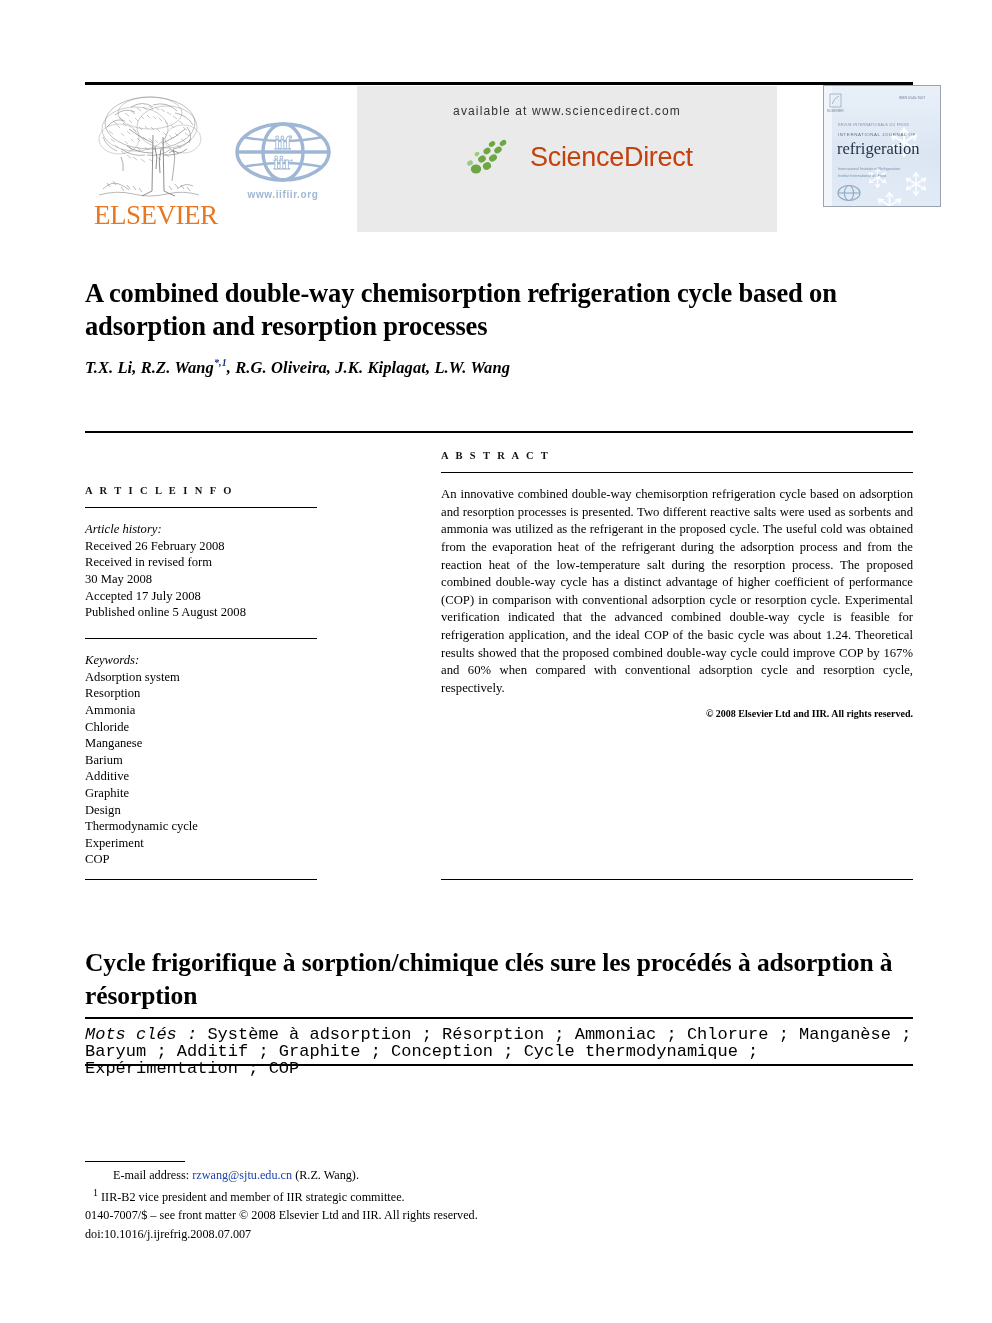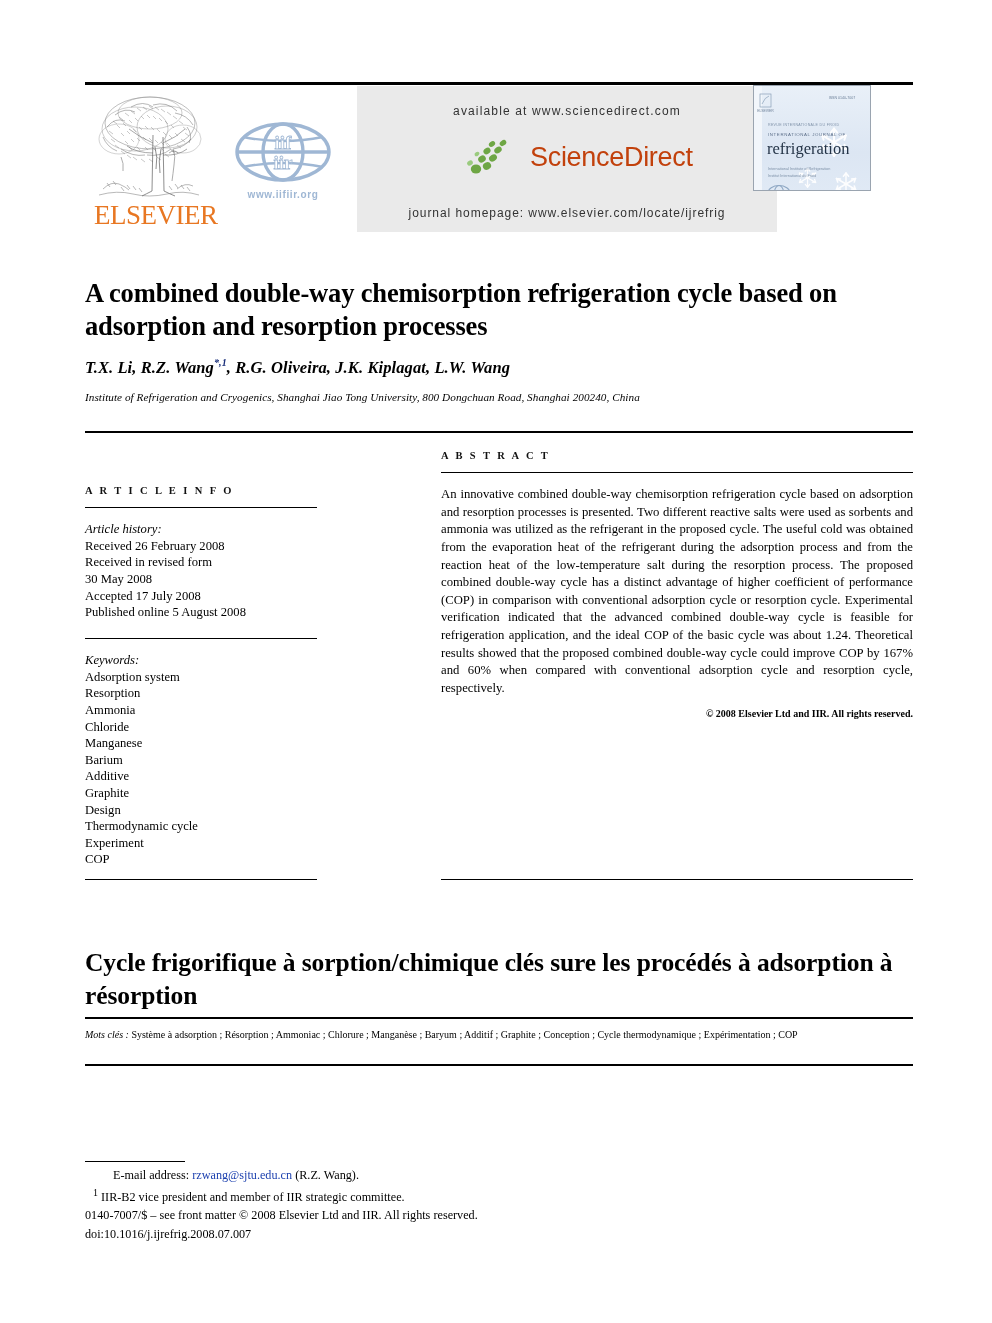--- a/index.html
+++ b/index.html
@@ -112,22 +112,22 @@
     left: 0; bottom: 12px; width: 420px;
     text-align: center;
     font-family: "Liberation Sans", sans-serif;
     font-size: 12px;
     letter-spacing: 0.95px;
     color: #333;
   }
 
   .cover-block {
     position: absolute;
-    left: 668px; top: 0px;
-    width: 118px; height: 106px;
+    left: 738px; top: 0px;
+    width: 118px; height: 122px;
     border: 1px solid #9aa4b0;
     box-sizing: border-box;
     overflow: hidden;
     background: linear-gradient(180deg, #E6EDF6 0%, #DCE6F2 40%, #E9F0F8 100%);
   }
 
   
   .title {
     position: absolute;
     left: 0; top: 259px;
@@ -250,22 +250,22 @@
   }
   .rule-full-2 {
     position: absolute;
     left: 0; top: 1017px; width: 828px;
     height: 1.6px; background: #000;
   }
   .fr-keywords {
     position: absolute;
     left: 0; top: 1026px;
     width: 828px;
-    font-family: Liberation Serif, serif;
-    font-size: 10px;
+    font-family: Liberation Mono, monospace;
+    font-size: 17px;
     line-height: 17px;
   }
   .fr-keywords .lead { font-style: italic; }
   .rule-full-3 {
     position: absolute;
     left: 0; top: 1064px; width: 828px;
     height: 1.6px; background: #000;
   }
 
   
@@ -402,21 +402,20 @@
             <ellipse cx="30" cy="6" rx="3.4" ry="2.5" transform="rotate(-36 30 6)"></ellipse>
             <ellipse cx="41" cy="5" rx="3.6" ry="2.6" transform="rotate(-36 41 5)"></ellipse>
           </g>
           <g fill="#9ACB7E">
             <ellipse cx="8" cy="25" rx="3.0" ry="2.4" transform="rotate(-30 8 25)"></ellipse>
             <ellipse cx="15" cy="16" rx="2.6" ry="2.0" transform="rotate(-32 15 16)"></ellipse>
           </g>
         </svg>
         <div class="sd-word">ScienceDirect</div>
       </div>
-      <div class="sd-home">journal homepage: www.elsevier.com/locate/ijrefrig</div>
     </div>
 
     <div class="cover-block">
       <svg width="116" height="148" viewBox="0 0 116 148">
         <defs>
           <linearGradient id="covg" x1="0" y1="0" x2="0" y2="1">
             <stop offset="0%" stop-color="#E9F0F8"></stop>
             <stop offset="45%" stop-color="#DCE6F3"></stop>
             <stop offset="100%" stop-color="#E4EDF7"></stop>
           </linearGradient>
@@ -466,21 +465,20 @@
           </g>
         </g>
       </svg>
     </div>
   </div>
 
   <h1 class="title">A combined double-way chemisorption refrigeration cycle based on adsorption and resorption processes</h1>
 
   <div class="authors"><span>T.X. Li, R.Z. Wang</span><sup>*,1</sup><span>, R.G. Oliveira, J.K. Kiplagat, L.W. Wang</span></div>
 
-  <div class="affiliation">Institute of Refrigeration and Cryogenics, Shanghai Jiao Tong University, 800 Dongchuan Road, Shanghai 200240, China</div>
 
   <div class="rule-full-1"></div>
 
   <div class="col-left">
     <div class="sec-head">A R T I C L E   I N F O</div>
     <div class="rule-col"></div>
     <div class="hist">
       <div>Article history:</div>
       <div class="plain">Received 26 February 2008</div>
       <div class="plain">Received in revised form</div>

